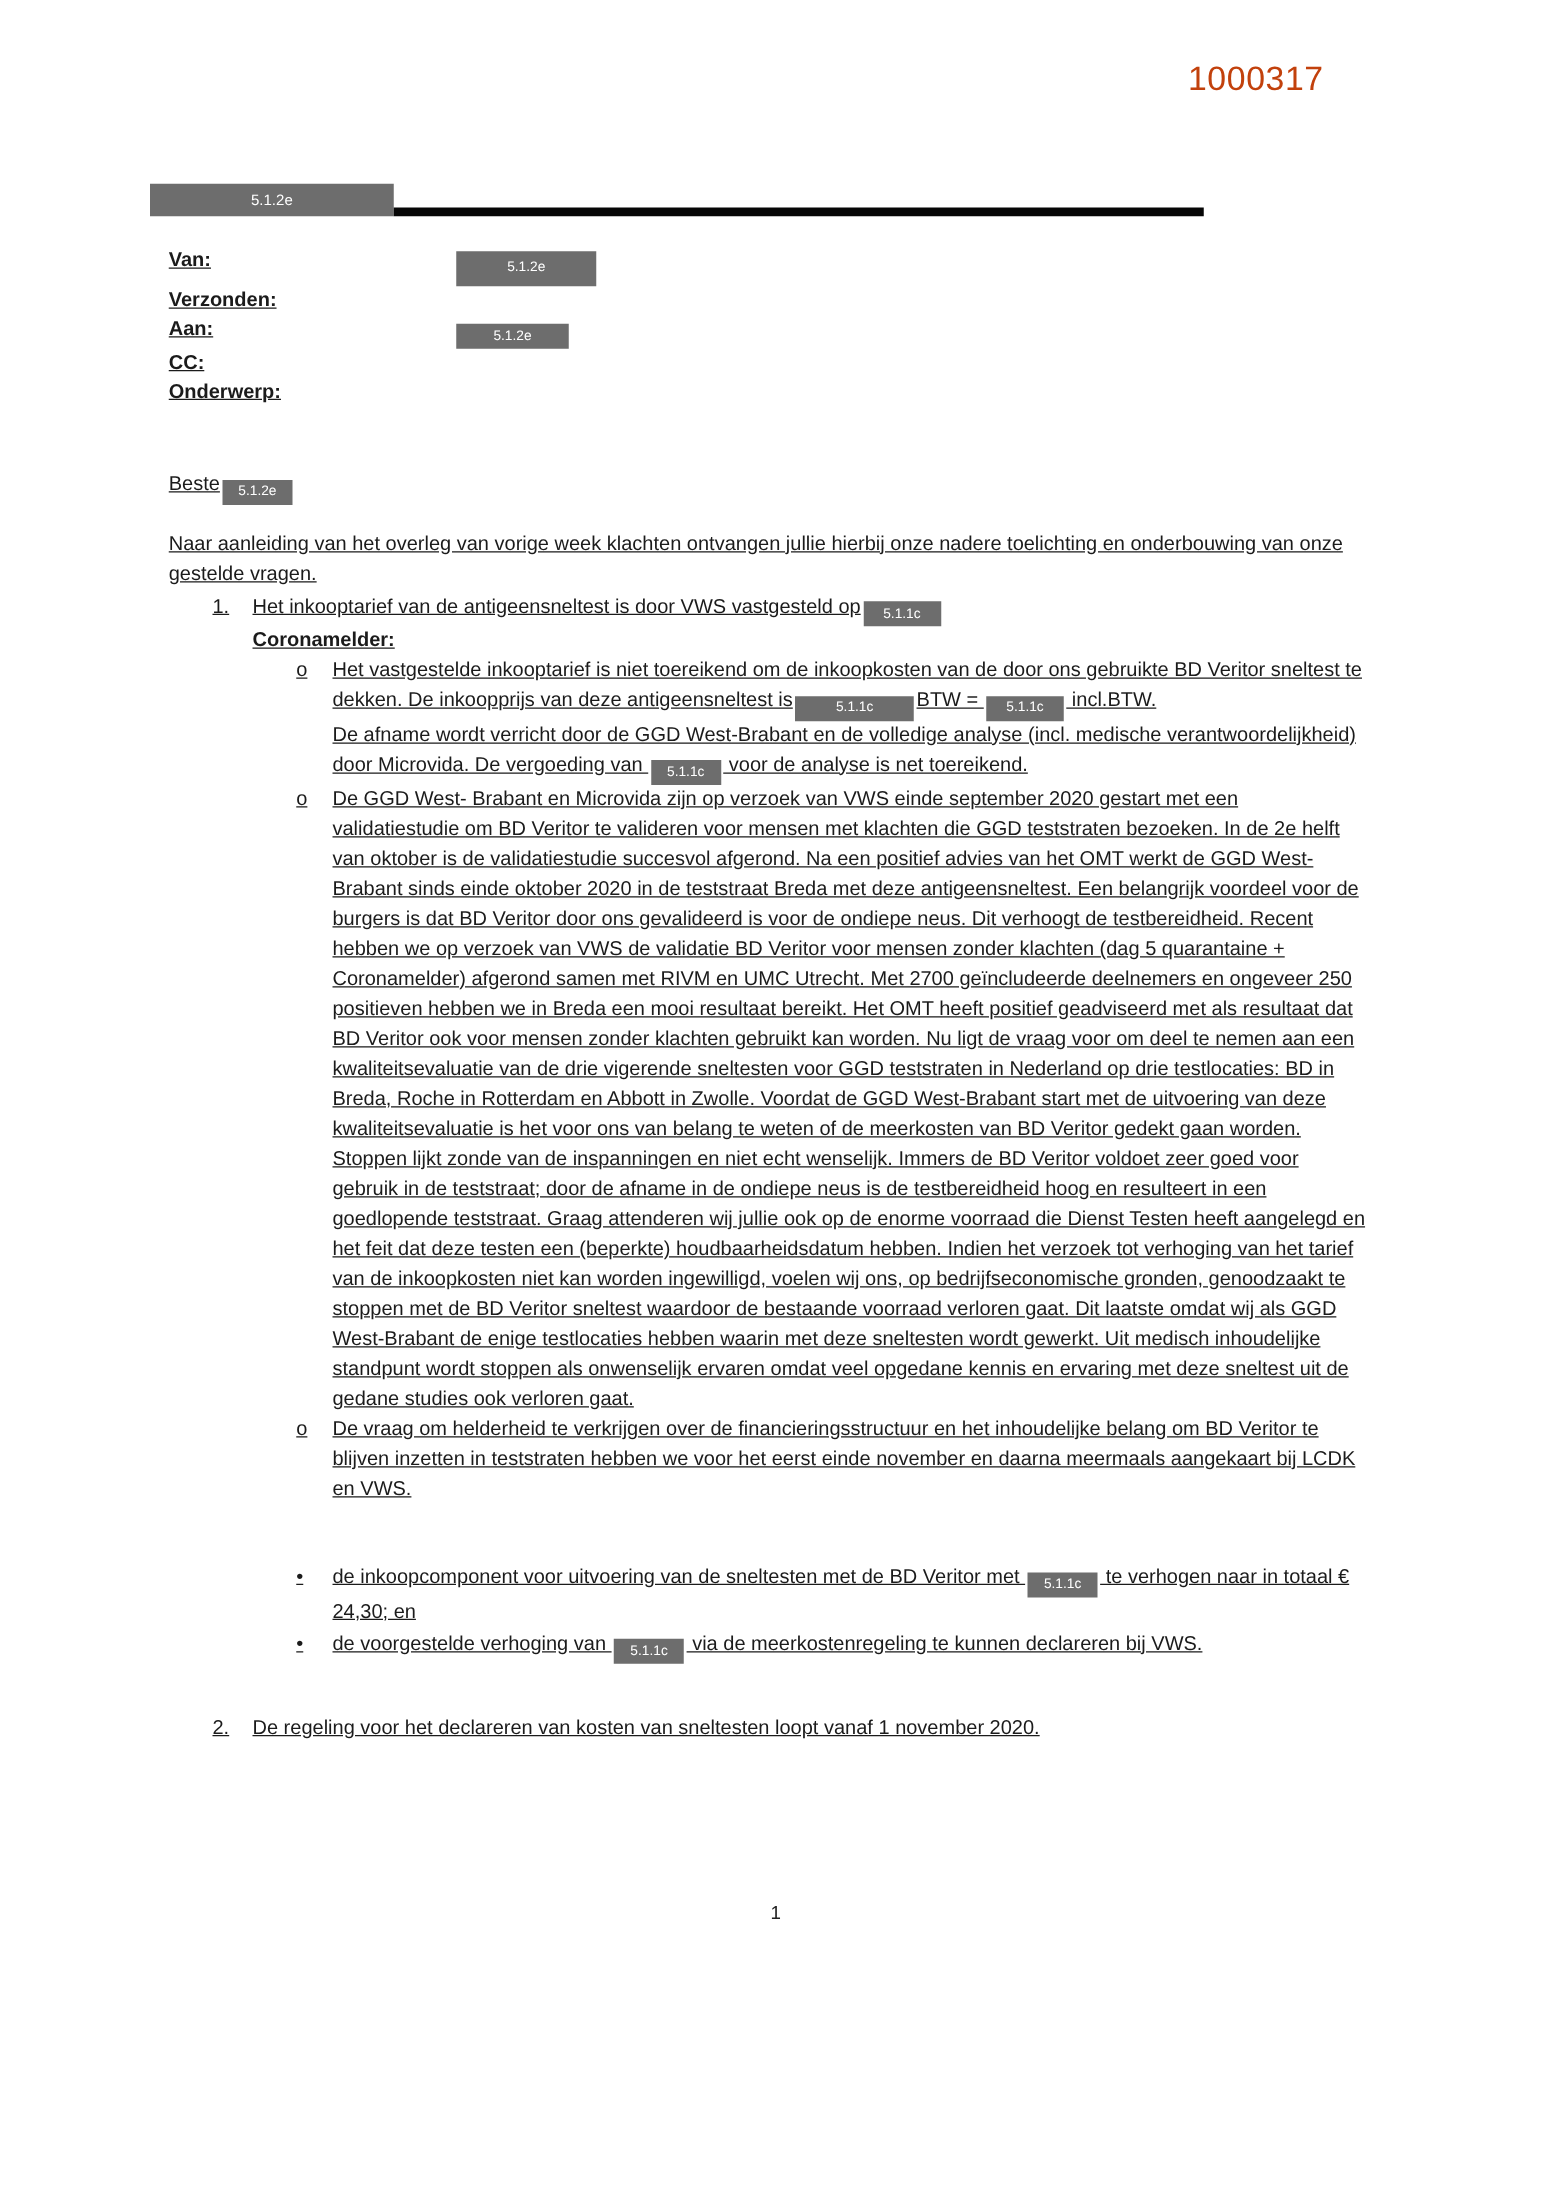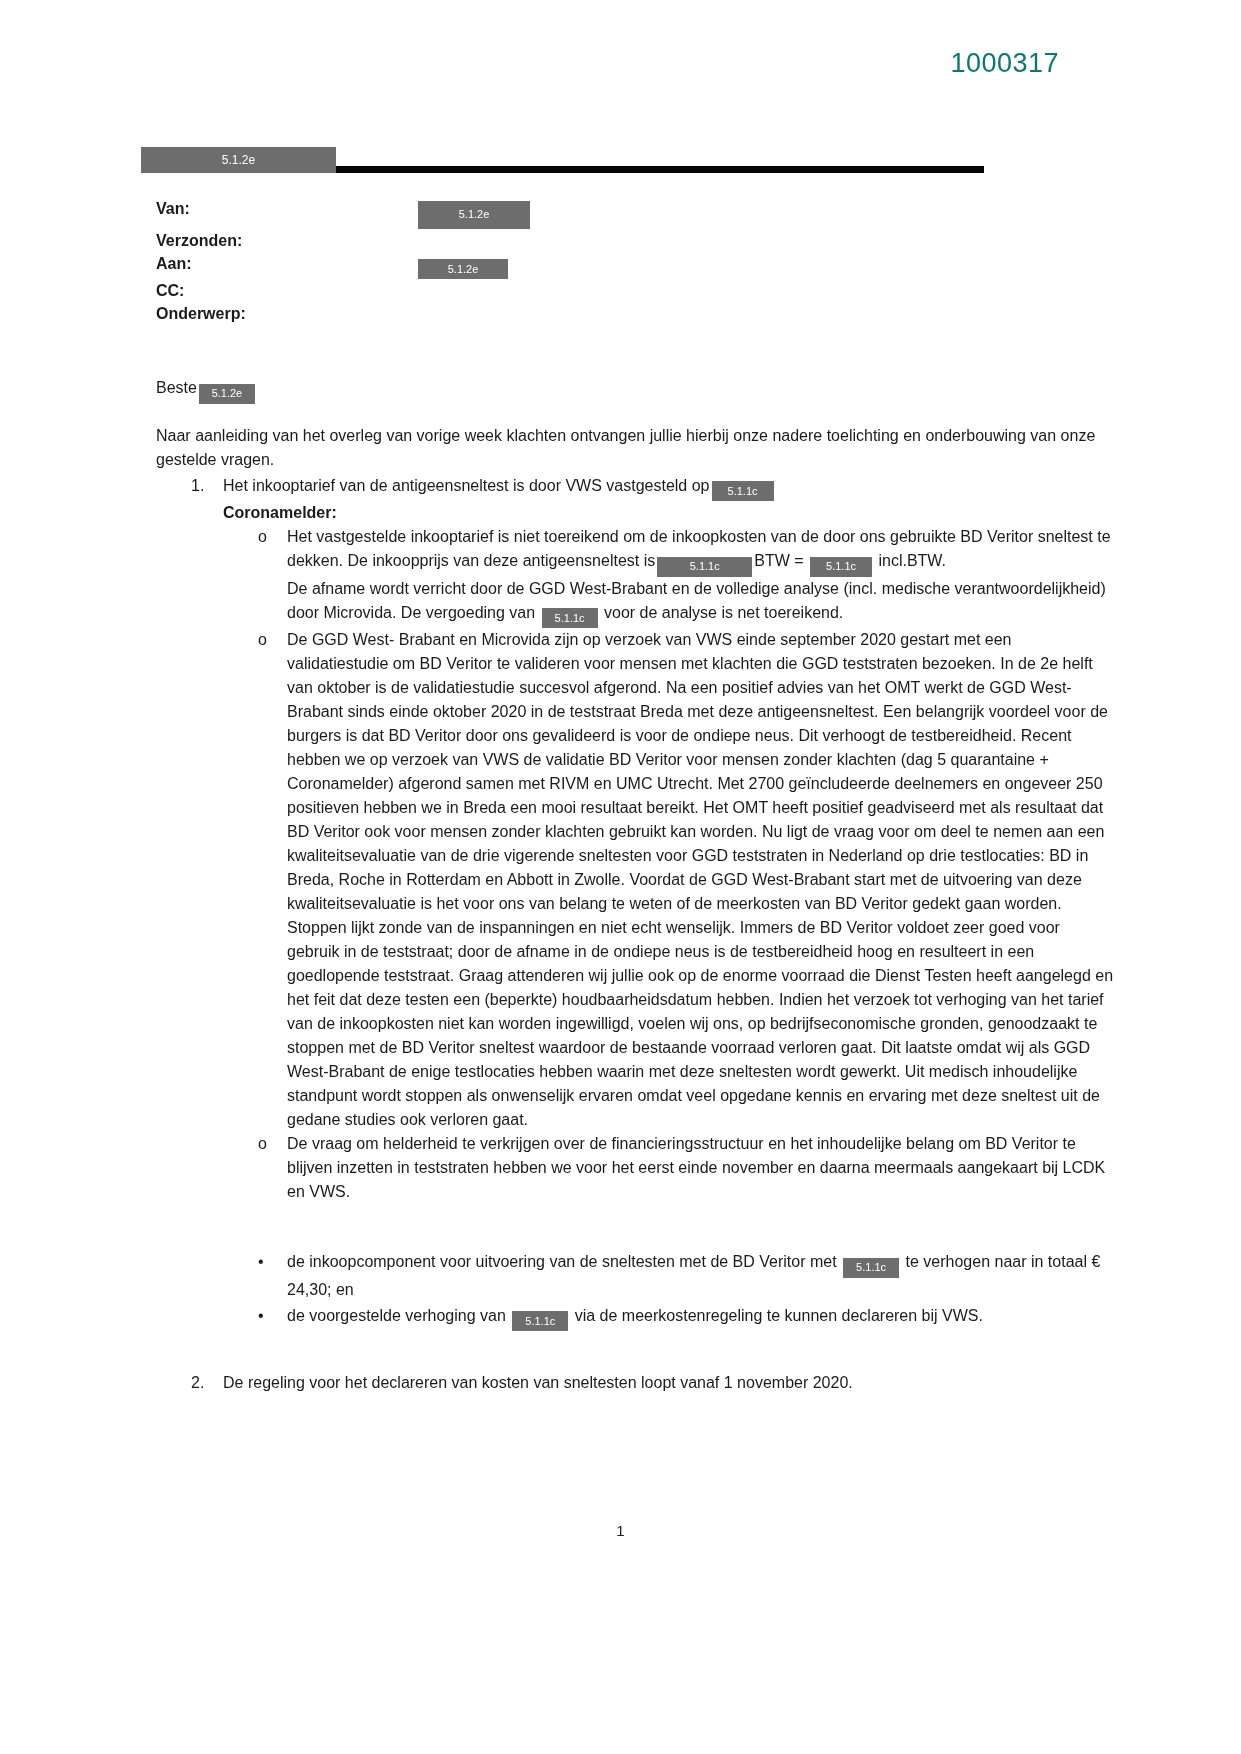--- a/index.html
+++ b/index.html
@@ -15,27 +15,28 @@
     font-family: "Liberation Sans", "DejaVu Sans", sans-serif;
     color: #1b1b1b;
     overflow: hidden;
   }
   .doc-number {
     position: absolute;
     top: 48px;
     right: 182px;
     font-size: 27px;
     letter-spacing: 0.5px;
-    color: #0f766e;
+    color: #c2410c;
   }
   .content {
     position: absolute;
-    left: 156px;
+    left: 135px;
     top: 0;
     width: 958px;
+    text-decoration: underline;
   }
   
   .topbar {
     position: relative;
     margin-top: 147px;
     height: 26px;
   }
   .topbar-box {
     position: absolute;
     left: -15px;
@@ -60,21 +61,20 @@
   
   .hdr {
     margin-top: 24px;
   }
   .hrow {
     display: flex;
     align-items: flex-start;
     min-height: 23px;
     font-size: 16px;
     line-height: 23px;
-    gap: 32px;
   }
   .hlabel {
     flex: none;
     width: 228px;
     font-weight: bold;
   }
   .hval {
     flex: 1;
   }
   

